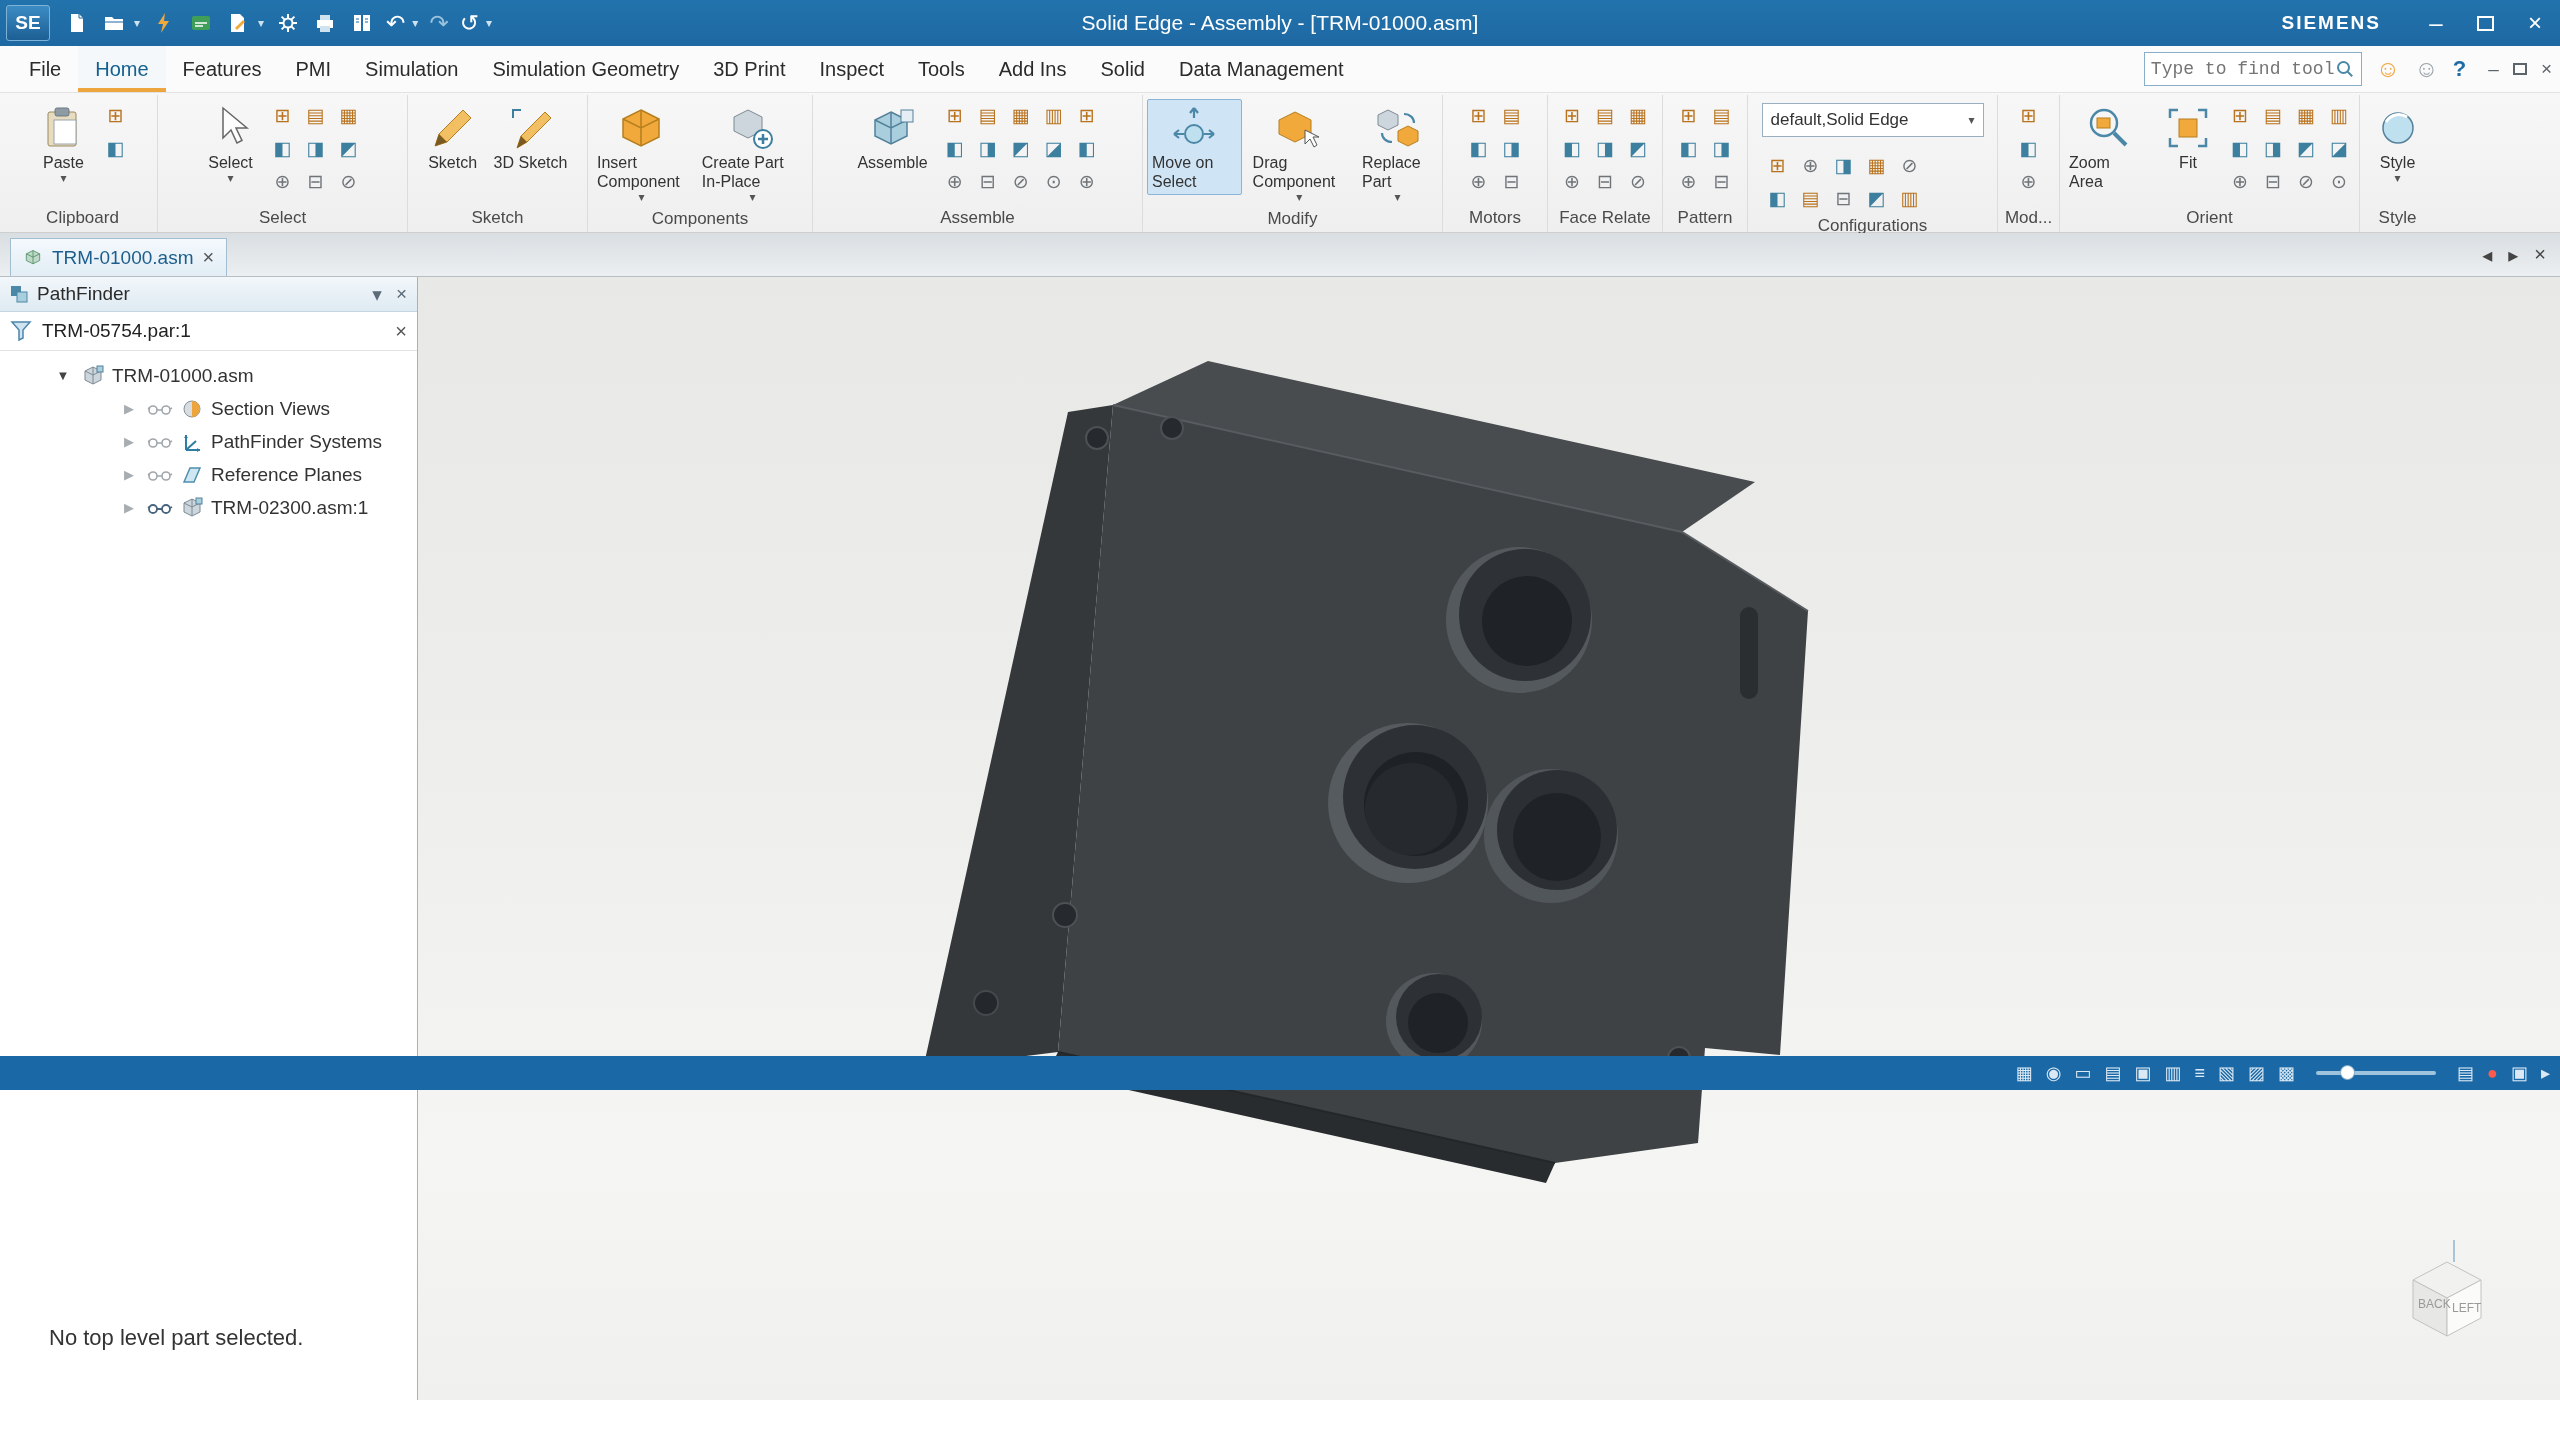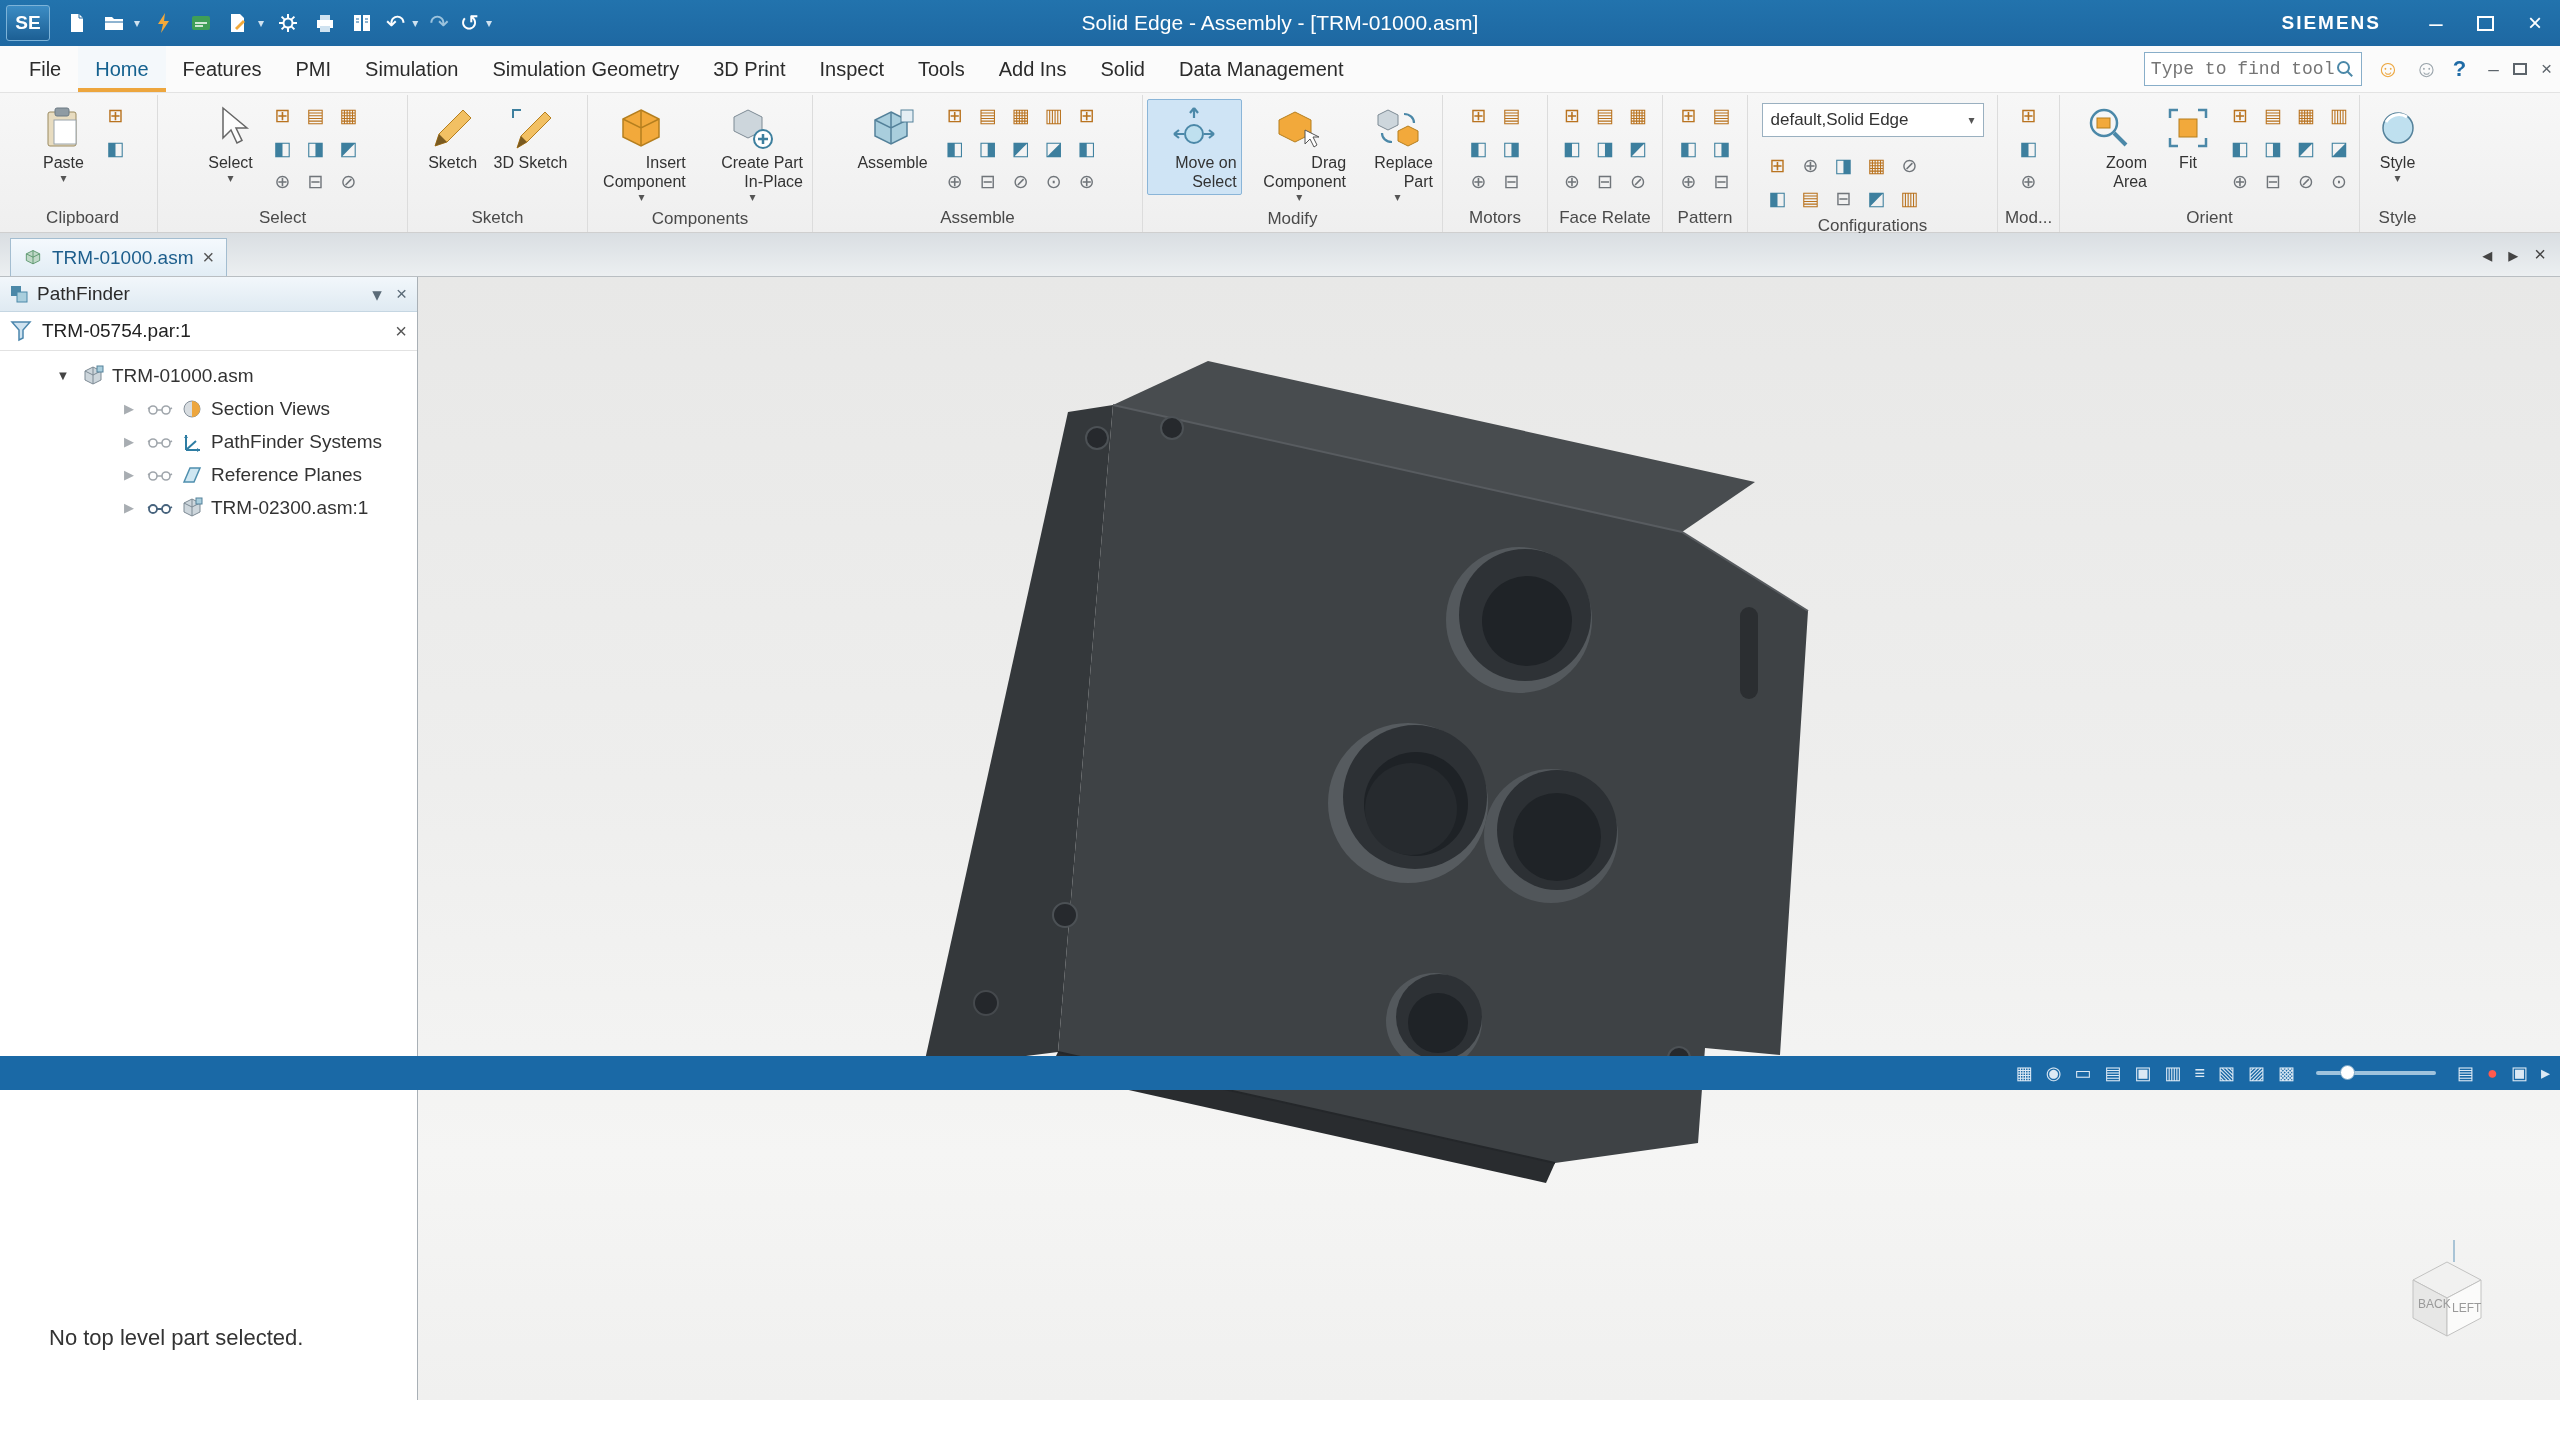--- a/index.html
+++ b/index.html
@@ -34,21 +34,21 @@
   .help{font-size:22px;font-weight:bold;color:#1f6ba6}
   .mdi{display:flex;align-items:center;gap:14px;color:#5c6artículo4;color:#5c646b;margin-left:8px}
   .mdi .winbox{border-color:#5c646b;width:14px;height:12px;border-width:2px}
   .mdi .mg{font-size:19px;color:#5c646b}
 
   
   .ribbon{position:absolute;left:0;top:93px;width:2560px;height:140px;background:linear-gradient(#f7f7f7,#efefef);border-bottom:1px solid #cfcfcf;display:flex;padding:2px 4px 0 8px}
   .grp{position:relative;display:flex;flex-direction:column;border-right:1px solid #dcdcdc;flex:0 0 auto}
   .grp-body{flex:1;display:flex;align-items:flex-start;justify-content:center;gap:6px;padding:4px 4px 0 4px}
   .grp-label{height:26px;line-height:24px;text-align:center;font-size:17px;color:#4a4a4a;white-space:nowrap}
-  .bigbtn{display:flex;flex-direction:column;align-items:center;padding:3px 4px;border:1px solid transparent;border-radius:2px;text-align:right}
+  .bigbtn{display:flex;flex-direction:column;align-items:center;padding:3px 4px;border:1px solid transparent;border-radius:2px;text-align:left}
   .bigbtn.active{background:#cfe4f5;border-color:#8ab5d8}
   .bicon{width:50px;height:50px;display:flex;align-items:center;justify-content:center}
   .blabel{font-size:16px;line-height:19px;color:#333}
   .bcaret{font-size:12px;color:#555;line-height:12px}
   .minigrid{display:grid;grid-template-rows:repeat(3,32px);grid-auto-flow:column;grid-auto-columns:32px;gap:1px}
   .minigrid.rows2{grid-template-rows:repeat(2,32px)}
   .minigrid.col2{grid-template-rows:repeat(2,32px);grid-auto-columns:32px}
   .mini{width:32px;height:32px;display:flex;align-items:center;justify-content:center;font-size:19px}
   .cfg{display:flex;flex-direction:column;gap:12px;padding-top:4px}
   .combo{width:222px;height:34px;border:1px solid #9ab0c0;background:#fff;display:flex;align-items:center;padding:0 8px;font-size:17px;color:#333}

